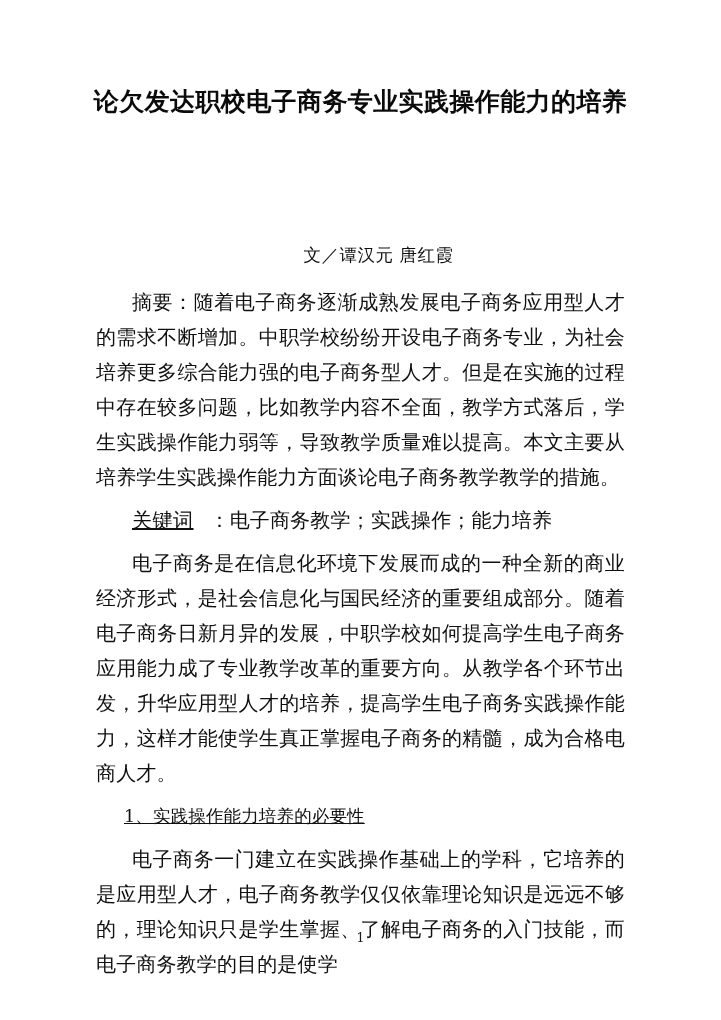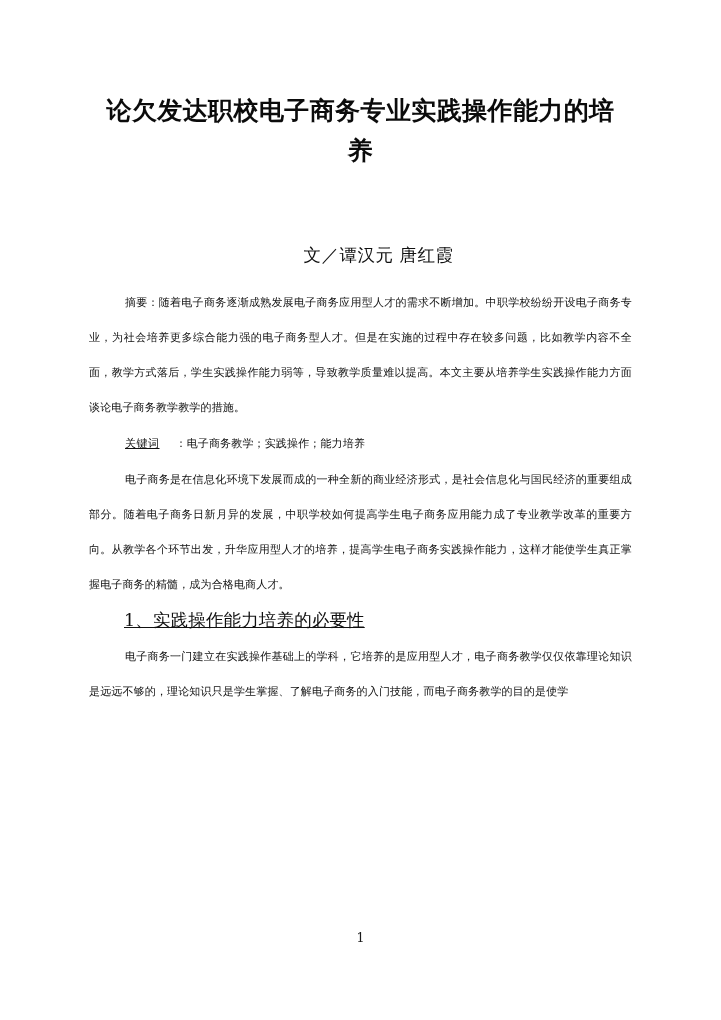--- a/index.html
+++ b/index.html
@@ -27,27 +27,27 @@
 
   
   .title-block {
     position: absolute;
     left: 88px;
     top: 82px;
     width: 545px;
     text-align: center;
   }
   .doc-title {
-    font-family: Liberation Sans, sans-serif;
+    font-family: Liberation Mono, monospace;
     font-weight: 700;
     font-size: 25px;
     line-height: 40px;
     letter-spacing: 0.4px;
     color: #0b0b0b;
-    margin: 8px;
+    margin: 2px;
     text-align: center;
   }
 
   
   .content {
     position: absolute;
     left: 88px;
     top: 238px;
     width: 545px;
   }
@@ -56,24 +56,24 @@
     font-size: 17.5px;
     line-height: 35px;
     color: #101010;
     margin: 0 0 12px 0;
     padding-left: 36px;
     letter-spacing: 0.5px;
     text-align: center;
   }
 
   .para {
-    font-size: 11px;
+    font-size: 20px;
     line-height: 35px;
     color: #101010;
-    margin: 1px;
+    margin: 8px;
     text-align: justify;
     text-justify: inter-ideograph;
     text-indent: 36px;
     letter-spacing: 0.15px;
   }
 
   .para.keywords {
     text-indent: 36px;
   }
   .kw-label {

